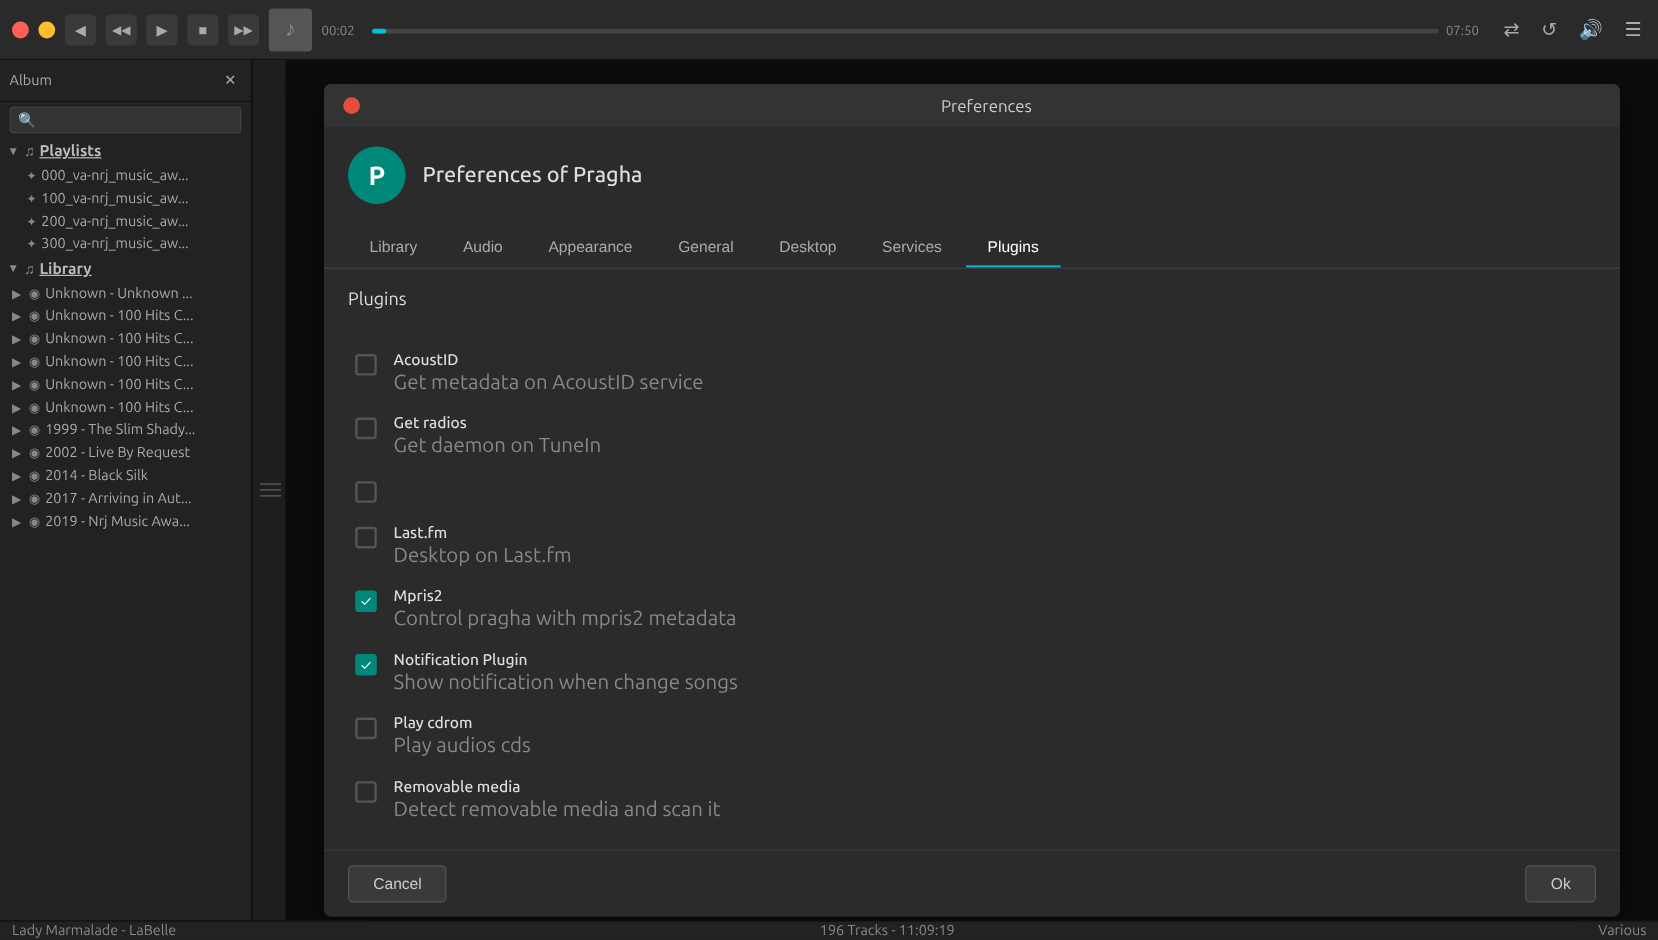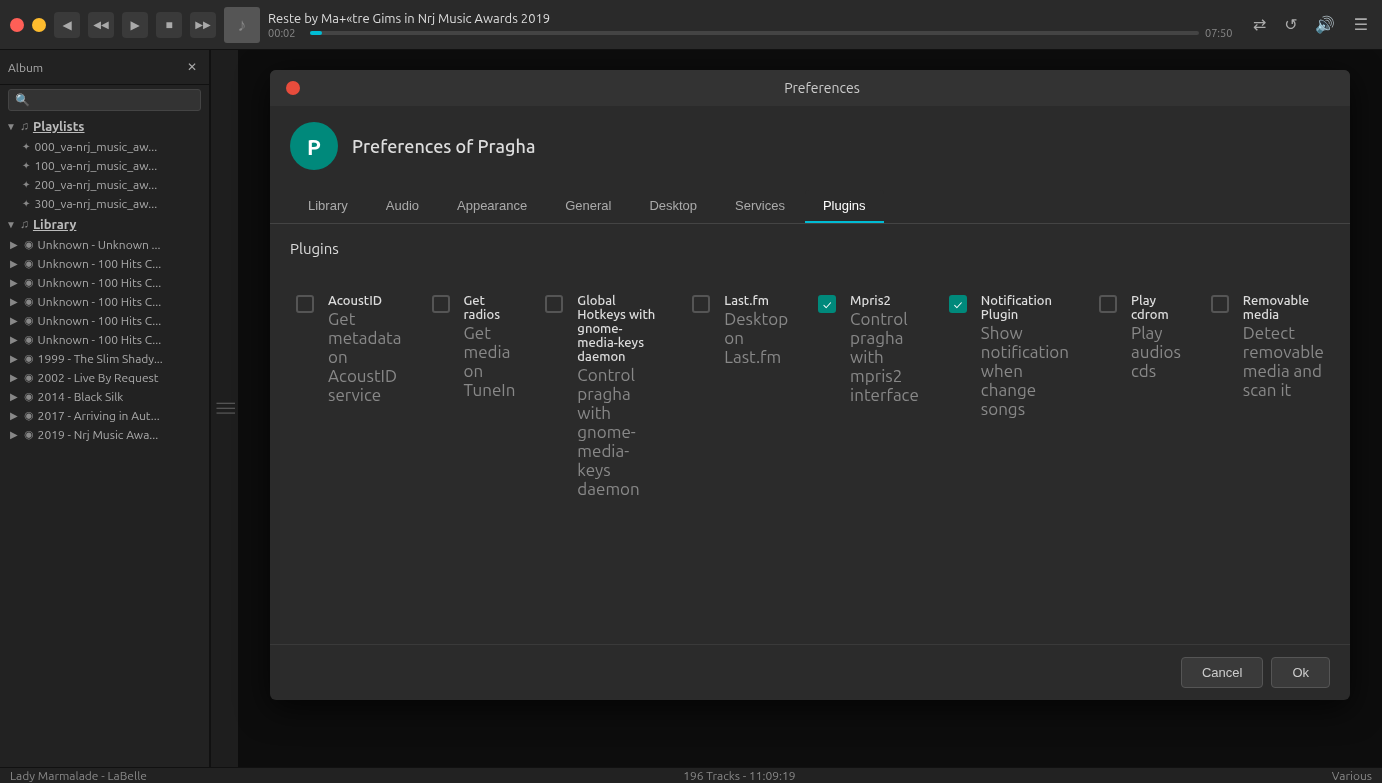--- a/index.html
+++ b/index.html
@@ -287,21 +287,22 @@
     }
 
     .modal-section-title {
       color: #ddd;
       font-size: 15px;
       margin-bottom: 14px;
     }
 
     .plugins-list {
       display: flex;
-      gap: 18px;
+      flex-direction: column;
+      gap: 2px;
       margin-top: 28px;
     }
     .plugin-row {
       display: flex;
       align-items: flex-start;
       gap: 14px;
       padding: 8px 6px;
       border-radius: 4px;
     }
     .plugin-checkbox {
@@ -321,21 +322,21 @@
       content: '✓';
       color: white;
       font-size: 12px;
     }
     .plugin-info {}
     .plugin-name { color: #ddd; font-size: 13px; font-weight: 500; }
     .plugin-desc { color: #888; font-size: 17px; margin-top: 2px; }
 
     .modal-footer {
       display: flex;
-      justify-content: flex-end;
+      justify-content: space-between;
       gap: 8px;
       padding: 12px 20px;
       border-top: 1px solid #3a3a3a;
     }
     .btn-cancel {
       background: #3a3a3a;
       border: 1px solid #555;
       color: #ccc;
       padding: 7px 20px;
       border-radius: 4px;
@@ -387,21 +388,20 @@
   <button class="nav-btn" style="font-size:10px;">◀◀</button>
   <button class="nav-btn">▶</button>
   <button class="nav-btn">■</button>
   <button class="nav-btn" style="font-size:10px;">▶▶</button>
 
   <div class="album-art-thumb">
     <span style="font-size:18px;">♪</span>
   </div>
 
   <div class="track-info">
-    <span class="track-title">Reste by Ma+«tre Gims in Nrj Music Awards 2019</span>
     <div class="progress-bar-container">
       <span class="time-label">00:02</span>
       <div class="progress-bar">
         <div class="progress-fill"></div>
       </div>
       <span class="time-label">07:50</span>
     </div>
   </div>
 
   <div class="topbar-right">
@@ -556,45 +556,41 @@
                 <div class="plugin-name">AcoustID</div>
                 <div class="plugin-desc">Get metadata on AcoustID service</div>
               </div>
             </div>
 
 
             <div class="plugin-row">
               <div class="plugin-checkbox"></div>
               <div class="plugin-info">
                 <div class="plugin-name">Get radios</div>
-                <div class="plugin-desc">Get media on TuneIn</div>
+                <div class="plugin-desc">Get daemon on TuneIn</div>
               </div>
             </div>
 
             <div class="plugin-row">
               <div class="plugin-checkbox"></div>
-              <div class="plugin-info">
-                <div class="plugin-name">Global Hotkeys with gnome-media-keys daemon</div>
-                <div class="plugin-desc">Control pragha with gnome-media-keys daemon</div>
-              </div>
             </div>
 
             <div class="plugin-row">
               <div class="plugin-checkbox"></div>
               <div class="plugin-info">
                 <div class="plugin-name">Last.fm</div>
                 <div class="plugin-desc">Desktop on Last.fm</div>
               </div>
             </div>
 
             <div class="plugin-row">
               <div class="plugin-checkbox checked"></div>
               <div class="plugin-info">
                 <div class="plugin-name">Mpris2</div>
-                <div class="plugin-desc">Control pragha with mpris2 interface</div>
+                <div class="plugin-desc">Control pragha with mpris2 metadata</div>
               </div>
             </div>
 
             <div class="plugin-row">
               <div class="plugin-checkbox checked"></div>
               <div class="plugin-info">
                 <div class="plugin-name">Notification Plugin</div>
                 <div class="plugin-desc">Show notification when change songs</div>
               </div>
             </div>

